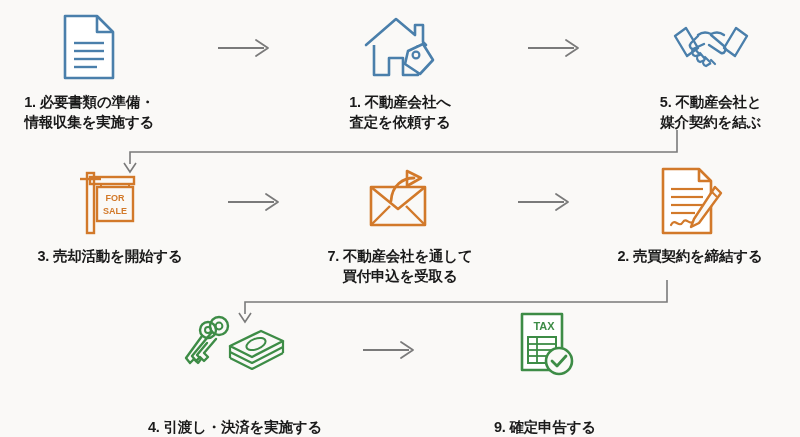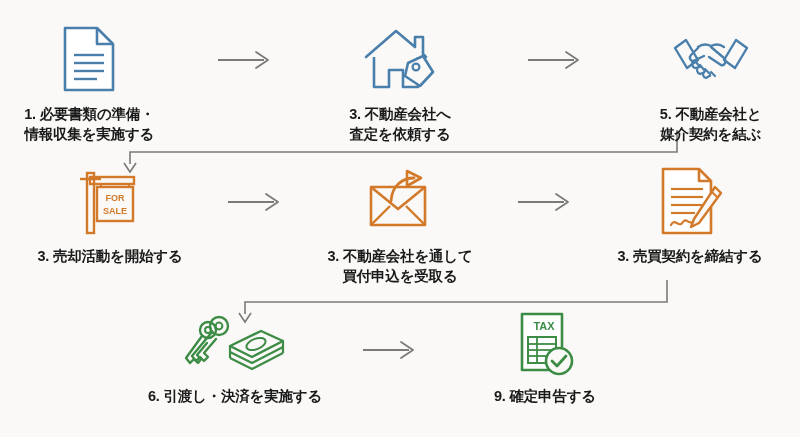--- a/index.html
+++ b/index.html
@@ -21,21 +21,21 @@
   }
   .row {
     position: absolute;
     left: 0;
     width: 800px;
     display: flex;
     flex-direction: row;
     align-items: flex-start;
     justify-content: center;
   }
-  #row-1 { top: 20px; gap: 32px; }
+  #row-1 { top: 8px; gap: 32px; }
   #row-2 { top: 162px; }
   #row-3 { top: 310px; }
 
   .step {
     display: flex;
     flex-direction: column;
     align-items: center;
     justify-content: flex-start;
   }
   .step-icon {
@@ -60,21 +60,21 @@
     justify-content: center;
     padding-top: 28px;
   }
 
   
   #row-1 .step { width: 210px; }
   #row-1 .h-arrow { width: 80px; }
   #row-2 .step { width: 210px; }
   #row-2 .h-arrow { width: 80px; }
   #row-3 { justify-content: flex-start; padding-left: 120px; }
-  #row-3 .step { width: 230px; }
+  #row-3 .step { width: 230px; gap: 31px; }
   #row-3 .h-arrow { width: 80px; }
   #row-3 .step-icon { height: 70px; }
 
   .connector {
     position: absolute;
     pointer-events: none;
   }
   .label-for-sale {
     font-size: 9px;
     font-weight: bold;
@@ -127,21 +127,21 @@
 
     <div class="step">
       <div class="step-icon">
         <svg width="74" height="66" viewBox="0 0 74 66">
           <path d="M3 31 L33 5 L52 21 V11 H60 V28 L63 31" fill="none" stroke="#4a7fab" stroke-width="2.6" stroke-linejoin="round" stroke-linecap="round"></path>
           <path d="M11 31 V61 H26 V44 H40 V61 H55 V31" fill="none" stroke="#4a7fab" stroke-width="2.6" stroke-linejoin="round"></path>
           <path d="M45 37 L60 30 L70 46 L57 60 L42 50 Z" fill="#faf9f7" stroke="#4a7fab" stroke-width="2.6" stroke-linejoin="round"></path>
           <circle cx="53" cy="41" r="3.4" fill="none" stroke="#4a7fab" stroke-width="2.2"></circle>
         </svg>
       </div>
-      <div class="step-label">3. 不動産会社へ
+      <div class="step-label">1. 不動産会社へ
 査定を依頼する</div>
     </div>
 
     <div class="h-arrow">
       <svg width="58" height="24" viewBox="0 0 58 24">
         <line x1="2" y1="12" x2="48" y2="12" stroke="#7a7a7a" stroke-width="1.8"></line>
         <path d="M 40 4 L 52 12 L 40 20" fill="none" stroke="#7a7a7a" stroke-width="1.8" stroke-linecap="round" stroke-linejoin="round"></path>
       </svg>
     </div>
 
@@ -197,21 +197,21 @@
       <div class="step-icon">
         <svg width="70" height="66" viewBox="0 0 70 66">
           <rect x="6" y="19" width="54" height="38" fill="none" stroke="#d2792a" stroke-width="2.6" stroke-linejoin="round"></rect>
           <path d="M6 19 L33 41 L60 19" fill="none" stroke="#d2792a" stroke-width="2.6" stroke-linejoin="round"></path>
           <path d="M6 57 L25 38" fill="none" stroke="#d2792a" stroke-width="2.4"></path>
           <path d="M60 57 L41 38" fill="none" stroke="#d2792a" stroke-width="2.4"></path>
           <path d="M26 33 C27 17 38 10 49 10" fill="none" stroke="#d2792a" stroke-width="2.8" stroke-linecap="round"></path>
           <path d="M42 3 L56 10 L42 18 Z" fill="none" stroke="#d2792a" stroke-width="2.6" stroke-linejoin="round"></path>
         </svg>
       </div>
-      <div class="step-label">3. 不動産会社を通して
+      <div class="step-label">7. 不動産会社を通して
 買付申込を受取る</div>
     </div>
 
     <div class="h-arrow">
       <svg width="58" height="24" viewBox="0 0 58 24">
         <line x1="2" y1="12" x2="48" y2="12" stroke="#7a7a7a" stroke-width="1.8"></line>
         <path d="M 40 4 L 52 12 L 40 20" fill="none" stroke="#7a7a7a" stroke-width="1.8" stroke-linecap="round" stroke-linejoin="round"></path>
       </svg>
     </div>
 
@@ -222,21 +222,21 @@
           <path d="M42 4 V16 H54" fill="none" stroke="#d2792a" stroke-width="2.6" stroke-linejoin="round"></path>
           <line x1="14" y1="24" x2="46" y2="24" stroke="#d2792a" stroke-width="2.2"></line>
           <line x1="14" y1="32" x2="46" y2="32" stroke="#d2792a" stroke-width="2.2"></line>
           <line x1="14" y1="40" x2="46" y2="40" stroke="#d2792a" stroke-width="2.2"></line>
           <line x1="14" y1="48" x2="38" y2="48" stroke="#d2792a" stroke-width="2.2"></line>
           <path d="M14 60 C18 52 22 64 26 57 C29 52 32 60 36 57" fill="none" stroke="#d2792a" stroke-width="2.2" stroke-linecap="round"></path>
           <path d="M58 22 L64 28 L42 58 L34 62 L37 54 Z" fill="#faf9f7" stroke="#d2792a" stroke-width="2.4" stroke-linejoin="round"></path>
           <line x1="54" y1="26" x2="60" y2="32" stroke="#d2792a" stroke-width="2"></line>
         </svg>
       </div>
-      <div class="step-label">3. 売買契約を締結する</div>
+      <div class="step-label">2. 売買契約を締結する</div>
     </div>
 
   </div>
 
   <div class="row" id="row-3">
 
     <div class="step">
       <div class="step-icon">
         <svg width="104" height="62" viewBox="0 0 104 62">
           <circle cx="36" cy="12" r="9" fill="none" stroke="#3d8c46" stroke-width="2.4"></circle>
@@ -246,21 +246,21 @@
           <circle cx="25" cy="16" r="3" fill="none" stroke="#3d8c46" stroke-width="2"></circle>
           <path d="M19 22 L3 44 L7 49 L11 45 L15 49 L18 45 L14 41 L24 29" fill="none" stroke="#3d8c46" stroke-width="2.4" stroke-linejoin="round" stroke-linecap="round"></path>
           <path d="M47 32 L78 17 L100 27 L69 43 Z" fill="none" stroke="#3d8c46" stroke-width="2.4" stroke-linejoin="round"></path>
           <ellipse cx="73" cy="30" rx="10" ry="5.2" fill="none" stroke="#3d8c46" stroke-width="2" transform="rotate(-21 73 30)"></ellipse>
           <path d="M47 38 L69 49 L100 33" fill="none" stroke="#3d8c46" stroke-width="2.2" stroke-linejoin="round"></path>
           <path d="M47 44 L69 55 L100 39" fill="none" stroke="#3d8c46" stroke-width="2.2" stroke-linejoin="round"></path>
           <path d="M47 32 V44" fill="none" stroke="#3d8c46" stroke-width="2.2"></path>
           <path d="M100 27 V39" fill="none" stroke="#3d8c46" stroke-width="2.2"></path>
         </svg>
       </div>
-      <div class="step-label">6. 引渡し・決済を実施する</div>
+      <div class="step-label">4. 引渡し・決済を実施する</div>
     </div>
 
     <div class="h-arrow">
       <svg width="58" height="24" viewBox="0 0 58 24">
         <line x1="2" y1="12" x2="48" y2="12" stroke="#7a7a7a" stroke-width="1.8"></line>
         <path d="M 40 4 L 52 12 L 40 20" fill="none" stroke="#7a7a7a" stroke-width="1.8" stroke-linecap="round" stroke-linejoin="round"></path>
       </svg>
     </div>
 
     <div class="step">

